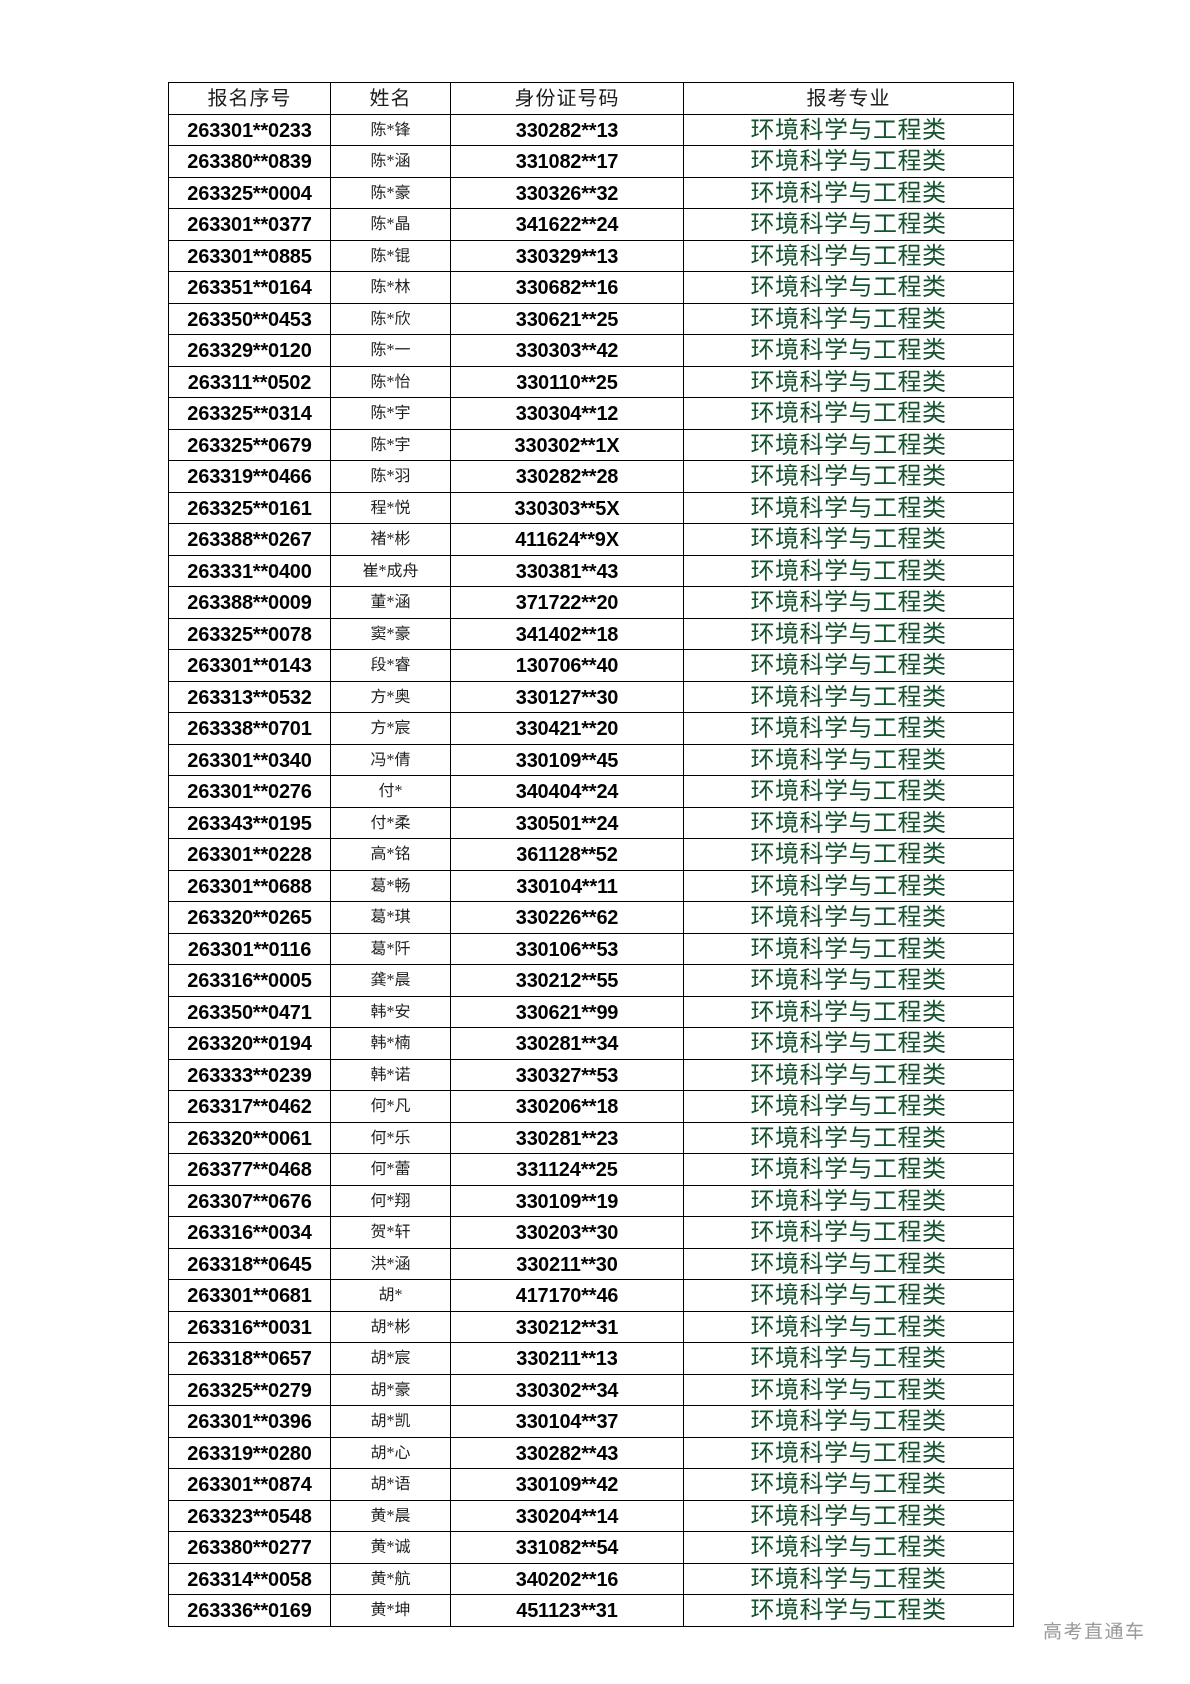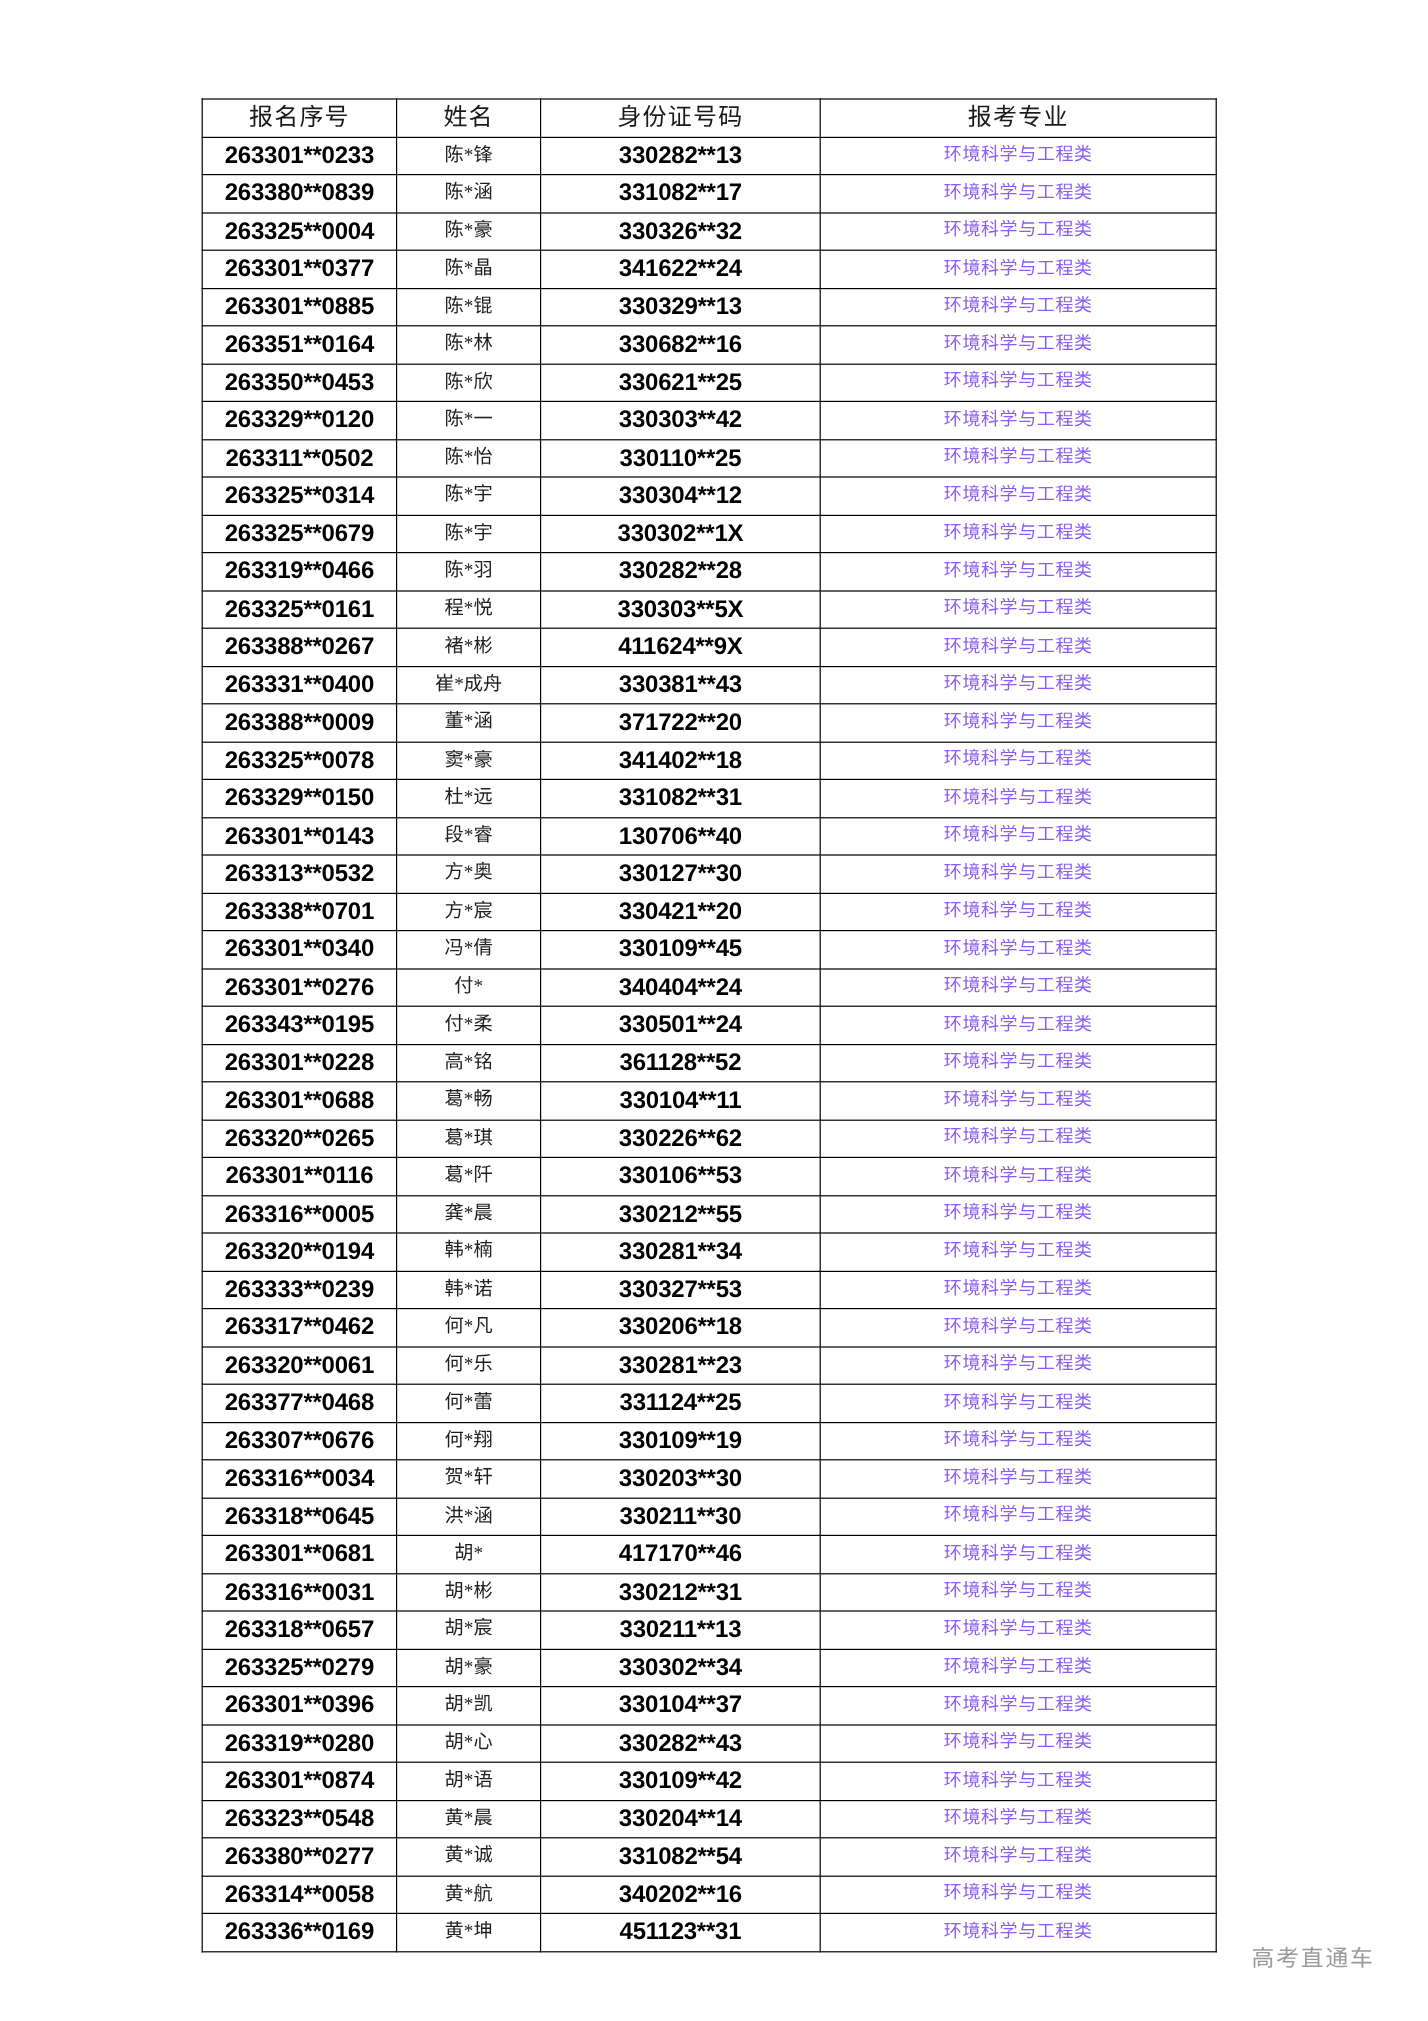--- a/index.html
+++ b/index.html
@@ -64,22 +64,22 @@
     font-size: 20px;
     font-weight: bold;
     color: #000000;
     letter-spacing: -0.2px;
   }
   td.cell-name {
     font-size: 16px;
     color: #1f1f1f;
   }
   td.cell-major {
-    font-size: 15px;
-    color: #8b5cf6;
+    font-size: 24px;
+    color: #14532d;
     letter-spacing: 0.5px;
   }
   .watermark {
     position: absolute;
     left: 1043px;
     top: 1616px;
     font-size: 19px;
     color: #9a9a9a;
     letter-spacing: 1.5px;
     font-family: "Liberation Sans", "DejaVu Sans", sans-serif;
@@ -203,26 +203,20 @@
           <td class="cell-idcard">371722**20</td>
           <td class="cell-major">环境科学与工程类</td>
         </tr>
         <tr>
           <td class="cell-serial">263325**0078</td>
           <td class="cell-name">窦*豪</td>
           <td class="cell-idcard">341402**18</td>
           <td class="cell-major">环境科学与工程类</td>
         </tr>
         <tr>
-          <td class="cell-serial">263329**0150</td>
-          <td class="cell-name">杜*远</td>
-          <td class="cell-idcard">331082**31</td>
-          <td class="cell-major">环境科学与工程类</td>
-        </tr>
-        <tr>
           <td class="cell-serial">263301**0143</td>
           <td class="cell-name">段*睿</td>
           <td class="cell-idcard">130706**40</td>
           <td class="cell-major">环境科学与工程类</td>
         </tr>
         <tr>
           <td class="cell-serial">263313**0532</td>
           <td class="cell-name">方*奥</td>
           <td class="cell-idcard">330127**30</td>
           <td class="cell-major">环境科学与工程类</td>
@@ -275,20 +269,26 @@
           <td class="cell-idcard">330106**53</td>
           <td class="cell-major">环境科学与工程类</td>
         </tr>
         <tr>
           <td class="cell-serial">263316**0005</td>
           <td class="cell-name">龚*晨</td>
           <td class="cell-idcard">330212**55</td>
           <td class="cell-major">环境科学与工程类</td>
         </tr>
         <tr>
+          <td class="cell-serial">263350**0471</td>
+          <td class="cell-name">韩*安</td>
+          <td class="cell-idcard">330621**99</td>
+          <td class="cell-major">环境科学与工程类</td>
+        </tr>
+        <tr>
           <td class="cell-serial">263320**0194</td>
           <td class="cell-name">韩*楠</td>
           <td class="cell-idcard">330281**34</td>
           <td class="cell-major">环境科学与工程类</td>
         </tr>
         <tr>
           <td class="cell-serial">263333**0239</td>
           <td class="cell-name">韩*诺</td>
           <td class="cell-idcard">330327**53</td>
           <td class="cell-major">环境科学与工程类</td>

